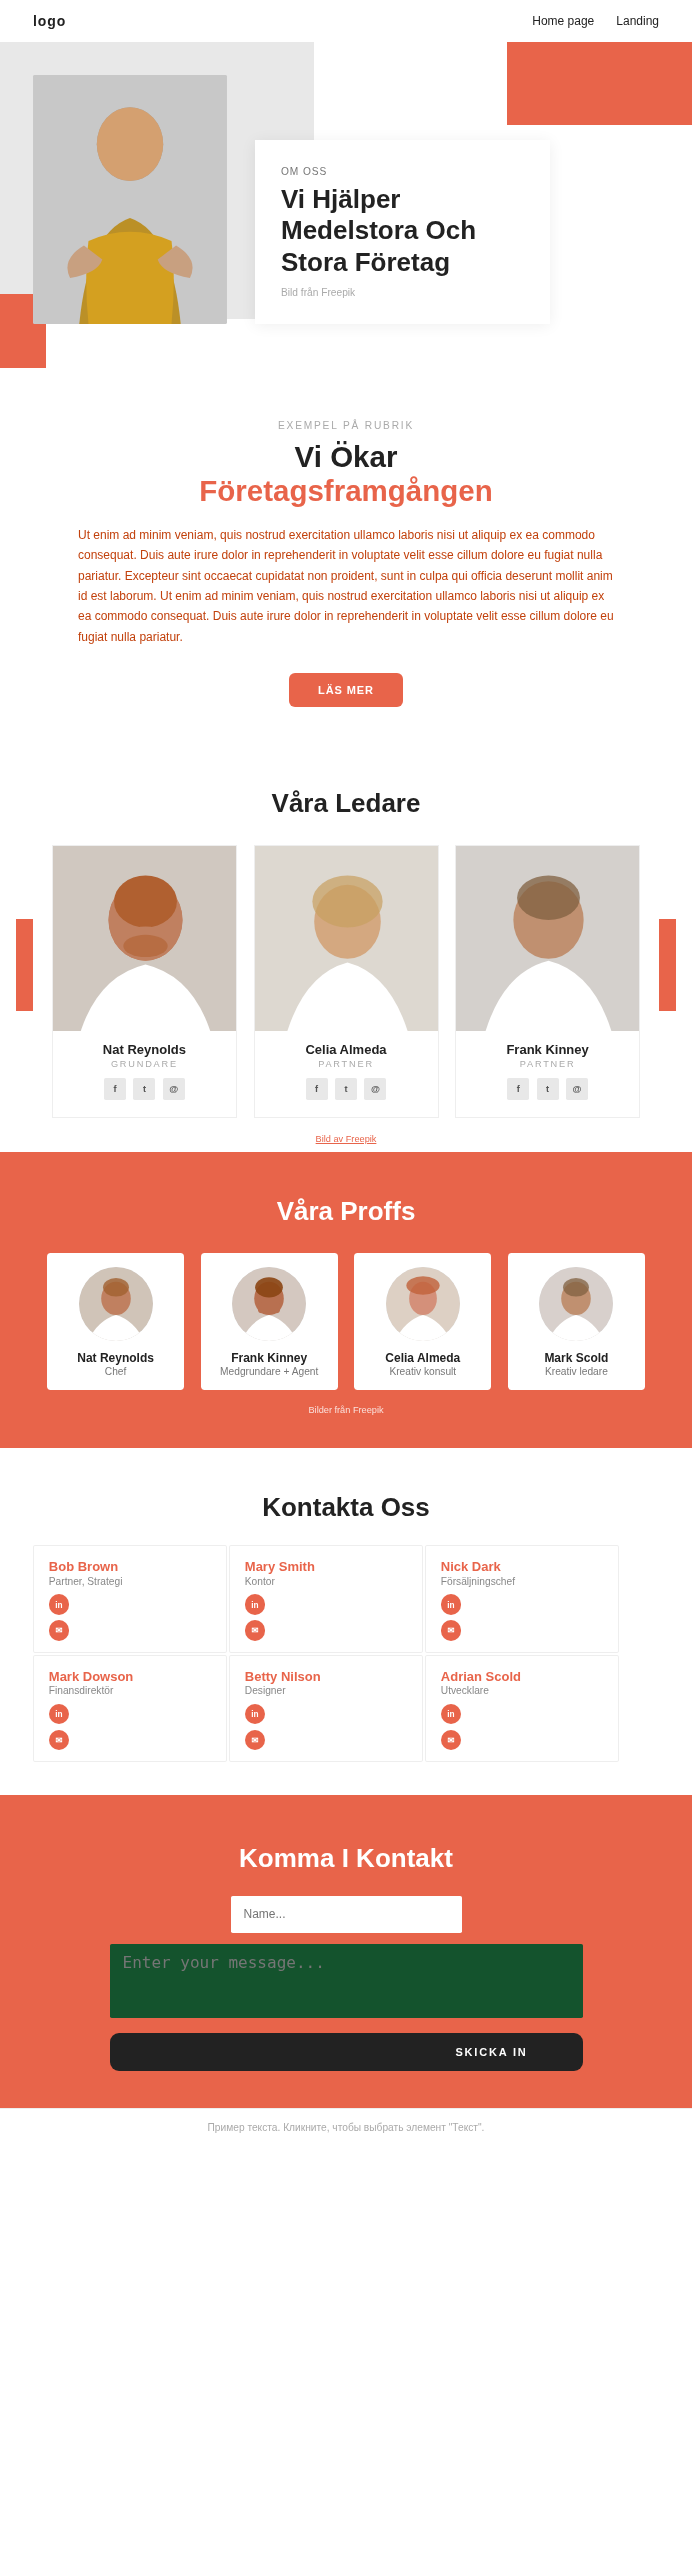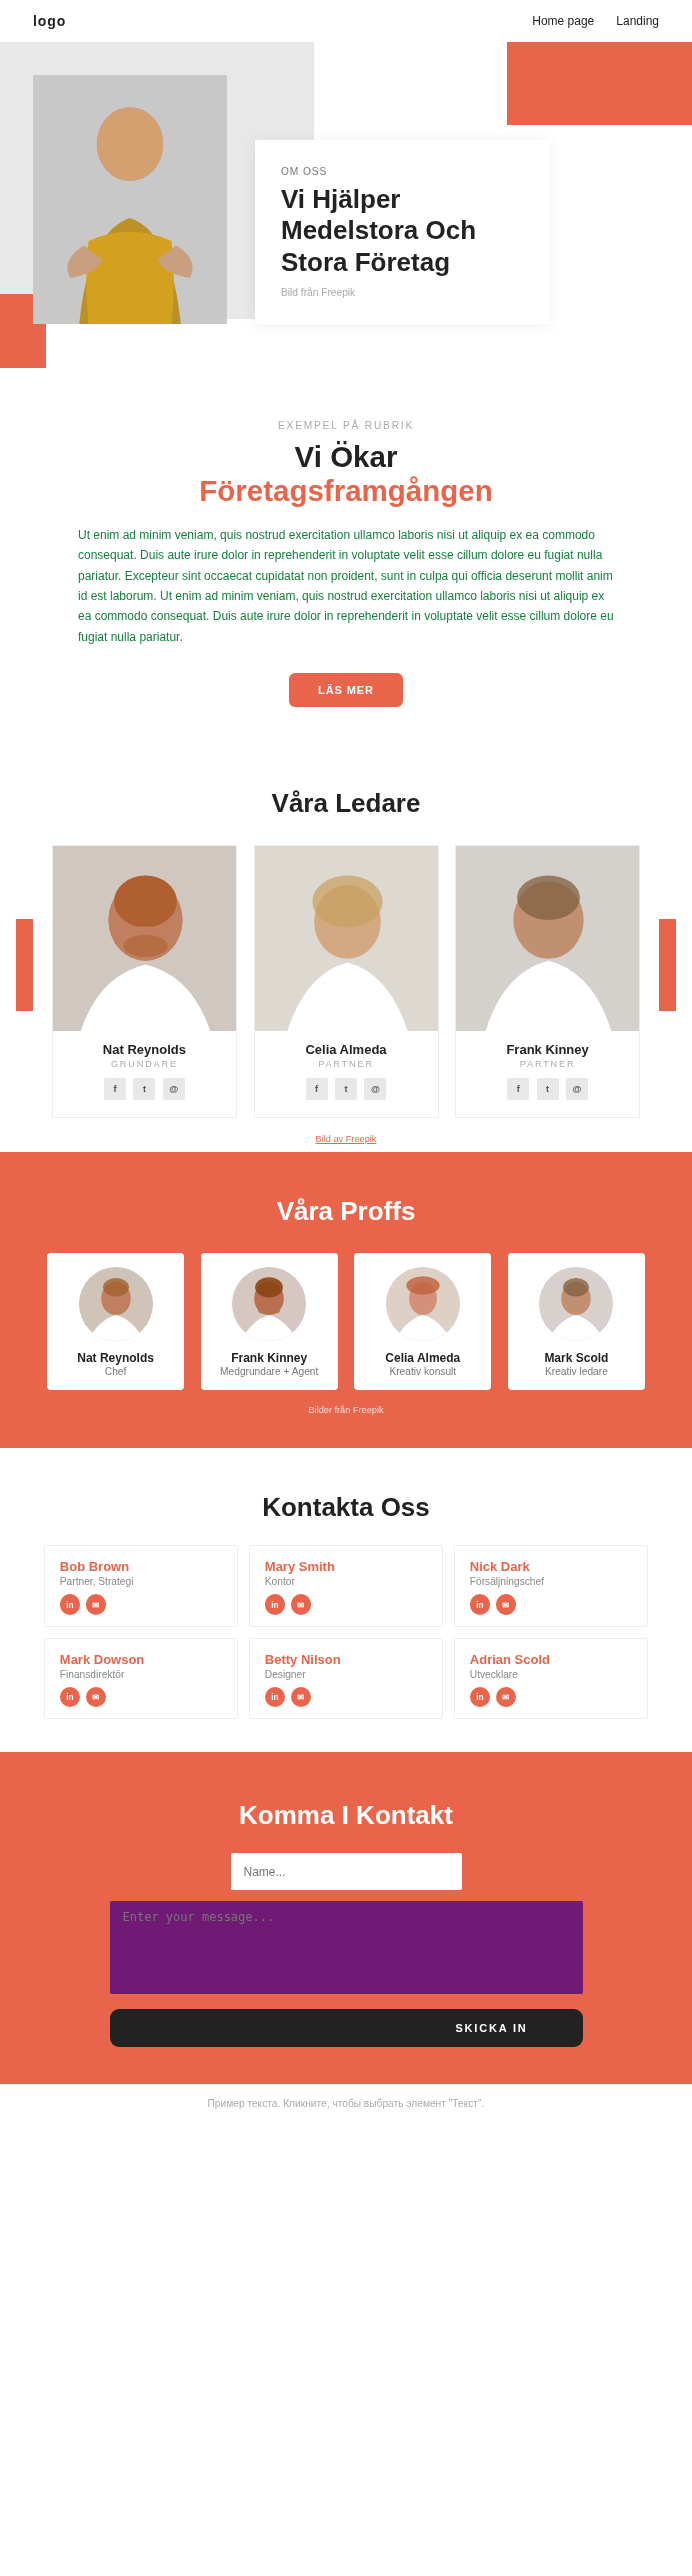--- a/index.html
+++ b/index.html
@@ -66,21 +66,21 @@
       padding: 52px 55px 37px 55px; text-align: center;
     }
     .section-eyebrow {
       font-size: 10.2px; color: #aaa; letter-spacing: 1.8px; text-transform: uppercase; margin-bottom: 9.2px;
     }
     .section-title {
       font-size: 29.5px; font-weight: 700; color: #222; margin-bottom: 3.7px;
     }
     .section-title-orange { color: #e8644a; }
     .section-body {
-      font-size: 12px; color: #15803d; line-height: 1.7; margin: 16.6px auto 26px; max-width: 536px; text-align: left;
+      font-size: 12px; color: #c2410c; line-height: 1.7; margin: 16.6px auto 26px; max-width: 536px; text-align: left;
     }
     .btn-orange {
       display: inline-block; background: #e8644a; color: #fff;
       padding: 11px 29.5px; border-radius: 6px; font-size: 11px; font-weight: 600;
       letter-spacing: 0.9px; text-transform: uppercase; border: none; cursor: pointer;
     }
 
     
     .section-ledare { padding: 44px 33px 0 33px; text-align: center; position: relative; }
     .section-ledare-title { font-size: 26px; font-weight: 700; margin-bottom: 26px; }
@@ -134,47 +134,47 @@
       margin: 0 auto 9.2px; overflow: hidden;
       display: flex; align-items: center; justify-content: center; font-size: 29.5px; color: #bbb;
     }
     .proffs-name { font-size: 12px; font-weight: 700; color: #222; margin-bottom: 1.8px; }
     .proffs-role { font-size: 10.2px; color: #777; }
     .proffs-freepik { font-size: 9.2px; color: #fff; margin-top: 14.8px; opacity: 0.8; }
 
     
     .section-kontakt { padding: 44px 33px 33px; text-align: center; background: #fff; }
     .section-kontakt-title { font-size: 26px; font-weight: 700; margin-bottom: 22px; text-align: center; }
-    .kontakt-grid { display: flex; flex-wrap: wrap; gap: 11px; justify-content: center; }
+    .kontakt-grid { display: flex; flex-wrap: wrap; gap: 2px; }
     .kontakt-card {
       border: 0.9px solid #eee; width: 194px; padding: 13px 14.8px 11px;
       text-align: left; border-radius: 1.8px;
     }
     .kontakt-name { font-size: 13px; font-weight: 700; color: #e8644a; margin-bottom: 1.8px; }
     .kontakt-role { font-size: 10.2px; color: #888; margin-bottom: 7.4px; }
-    .kontakt-icons { display: flex; gap: 5.5px; }
+    .kontakt-icons { display: flex; gap: 5.5px; flex-direction: column; }
     .kontakt-icon {
       width: 20.3px; height: 20.3px; border-radius: 50%; background: #e8644a;
       display: flex; align-items: center; justify-content: center;
       font-size: 8.3px; color: #fff; font-weight: 700;
     }
 
     
     .section-form {
       background: #e8644a; padding: 48px 33px 37px; text-align: center;
     }
     .section-form-title { font-size: 26px; font-weight: 700; color: #fff; margin-bottom: 22px; }
     .form-row { display: flex; gap: 11px; margin-bottom: 11px; justify-content: center; }
     .form-input {
       flex: 1; max-width: 231px; height: 37px; border: none; border-radius: 1.8px;
       padding: 0 13px; font-size: 12px; color: #999; background: #fff; outline: none;
     }
     .form-textarea {
-      width: 473px; max-width: 100%; height: 93px; border: none; border-radius: 1.8px;
-      padding: 9.2px 13px; font-size: 12px; color: #999; background: #701a75; outline: none;
+      width: 473px; max-width: 100%; height: 74px; border: none; border-radius: 1.8px;
+      padding: 9.2px 13px; font-size: 16px; color: #999; background: #14532d; outline: none;
       resize: none; display: block; margin: 0 auto 14.8px;
     }
     .btn-dark {
       background: #222; color: #fff; padding: 13px 55px; border: none;
       border-radius: 9px; font-size: 11px; font-weight: 700; letter-spacing: 1.8px;
       text-transform: uppercase; cursor: pointer; display: block; margin: 0 auto;
       width: 473px; max-width: 100%; text-align: right;
     }
 
     

